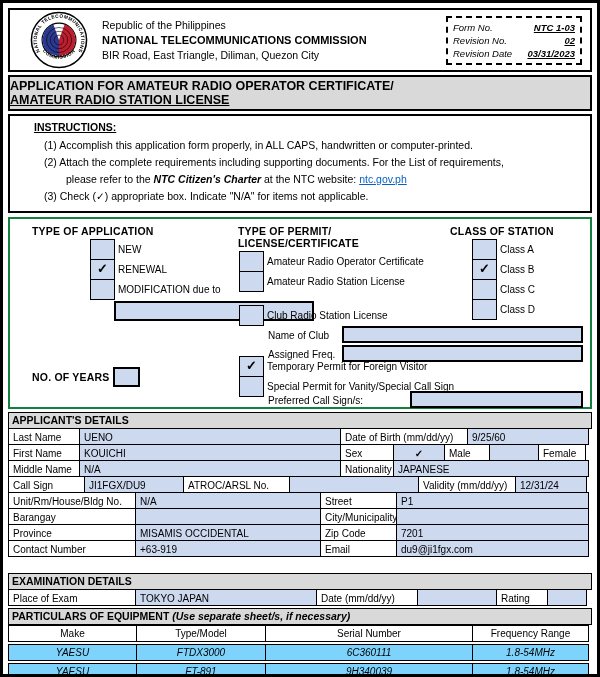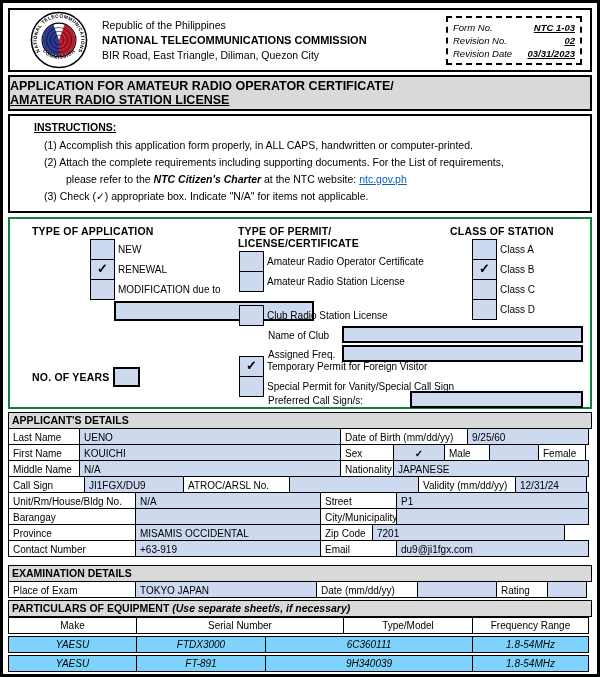--- a/index.html
+++ b/index.html
@@ -223,49 +223,49 @@
     </div>
     <div class="tr">
       <div class="tc lbl" style="width:128px">Barangay</div>
       <div class="tc val" style="width:186px"></div>
       <div class="tc lbl" style="width:77px">City/Municipality</div>
       <div class="tc val" style="width:193px"></div>
     </div>
     <div class="tr">
       <div class="tc lbl" style="width:128px">Province</div>
       <div class="tc val" style="width:186px">MISAMIS OCCIDENTAL</div>
-      <div class="tc lbl" style="width:53px">Zip Code</div>
+      <div class="tc lbl" style="width:77px">Zip Code</div>
       <div class="tc val" style="width:193px">7201</div>
     </div>
     <div class="tr">
       <div class="tc lbl" style="width:128px">Contact Number</div>
       <div class="tc val" style="width:186px">+63-919</div>
       <div class="tc lbl" style="width:77px">Email</div>
       <div class="tc val" style="width:193px">du9@ji1fgx.com</div>
     </div>
   </div>
 
-  <div class="bar" style="margin-top:8px">EXAMINATION DETAILS</div>
+  <div class="bar" style="margin-top:16px">EXAMINATION DETAILS</div>
   <div class="tbl">
     <div class="tr">
       <div class="tc lbl" style="width:128px">Place of Exam</div>
       <div class="tc val" style="width:182px">TOKYO JAPAN</div>
       <div class="tc lbl" style="width:102px">Date (mm/dd/yy)</div>
       <div class="tc val" style="width:80px"></div>
       <div class="tc lbl" style="width:52px">Rating</div>
       <div class="tc val" style="width:40px"></div>
     </div>
   </div>
 
   <div class="bar" style="margin-top:2px"><span>PARTICULARS OF EQUIPMENT</span><span class="note"> (Use separate sheet/s, if necessary)</span></div>
   <div class="tbl">
     <div class="eq-row hdr">
       <div class="eq-c" style="width:129px">Make</div>
+      <div class="eq-c" style="width:130px">Type/Model</div>
       <div class="eq-c" style="width:208px">Serial Number</div>
-      <div class="eq-c" style="width:130px">Type/Model</div>
       <div class="eq-c" style="width:117px">Frequency Range</div>
     </div>
     <div class="eq-row data">
       <div class="eq-c" style="width:129px">YAESU</div>
       <div class="eq-c" style="width:130px">FTDX3000</div>
       <div class="eq-c" style="width:208px">6C360111</div>
       <div class="eq-c" style="width:117px">1.8-54MHz</div>
     </div>
     <div class="eq-row data">
       <div class="eq-c" style="width:129px">YAESU</div>

